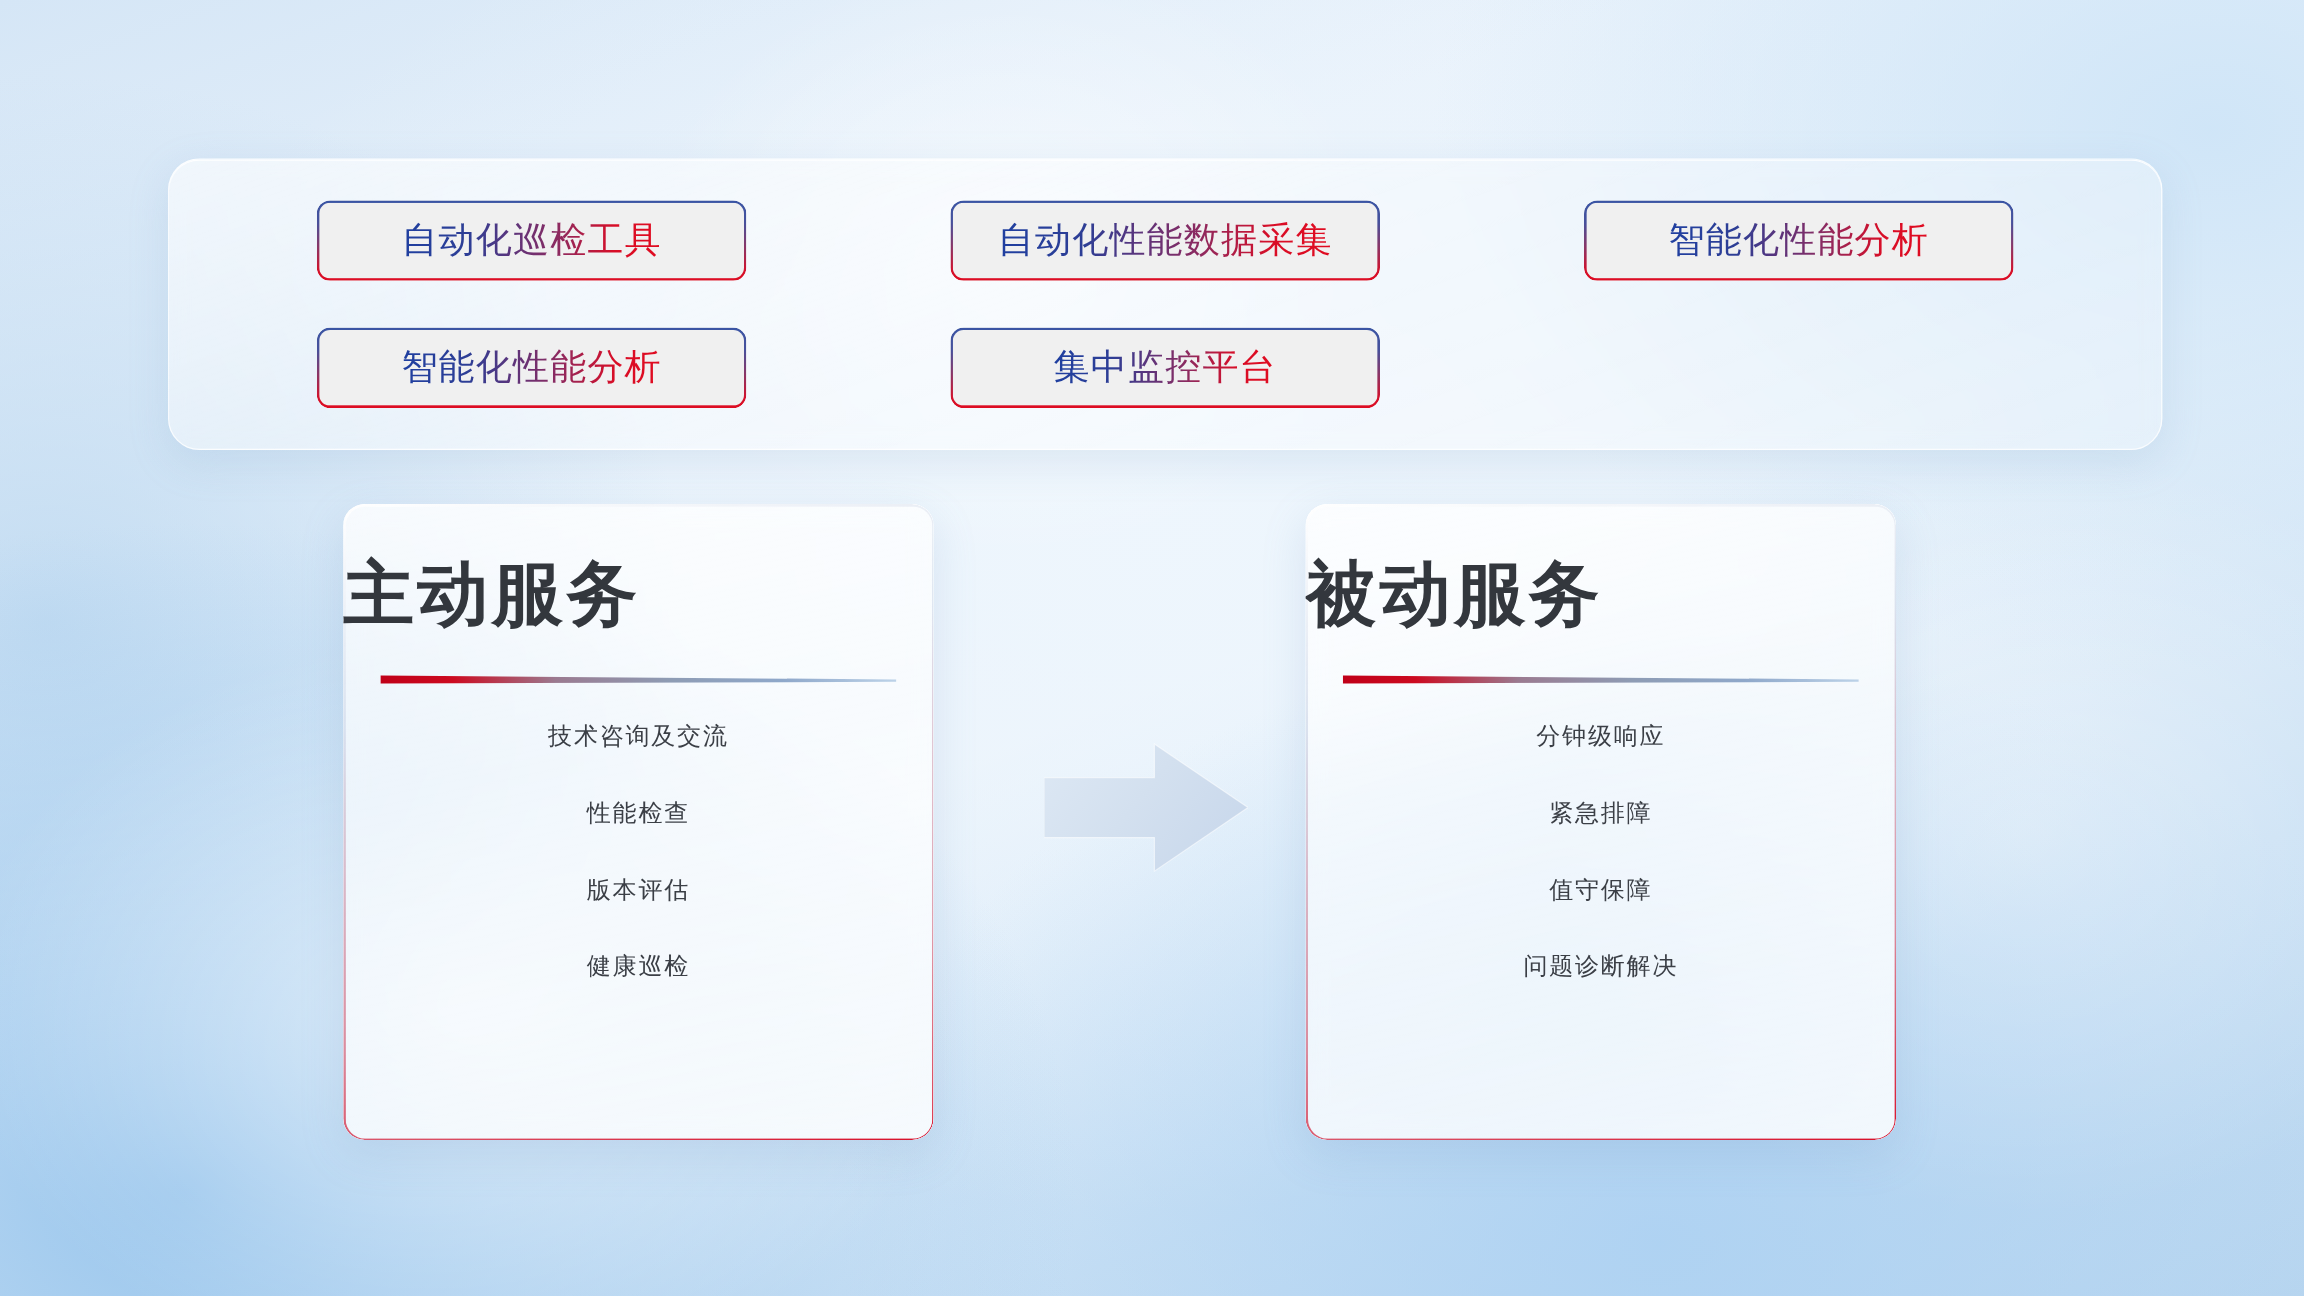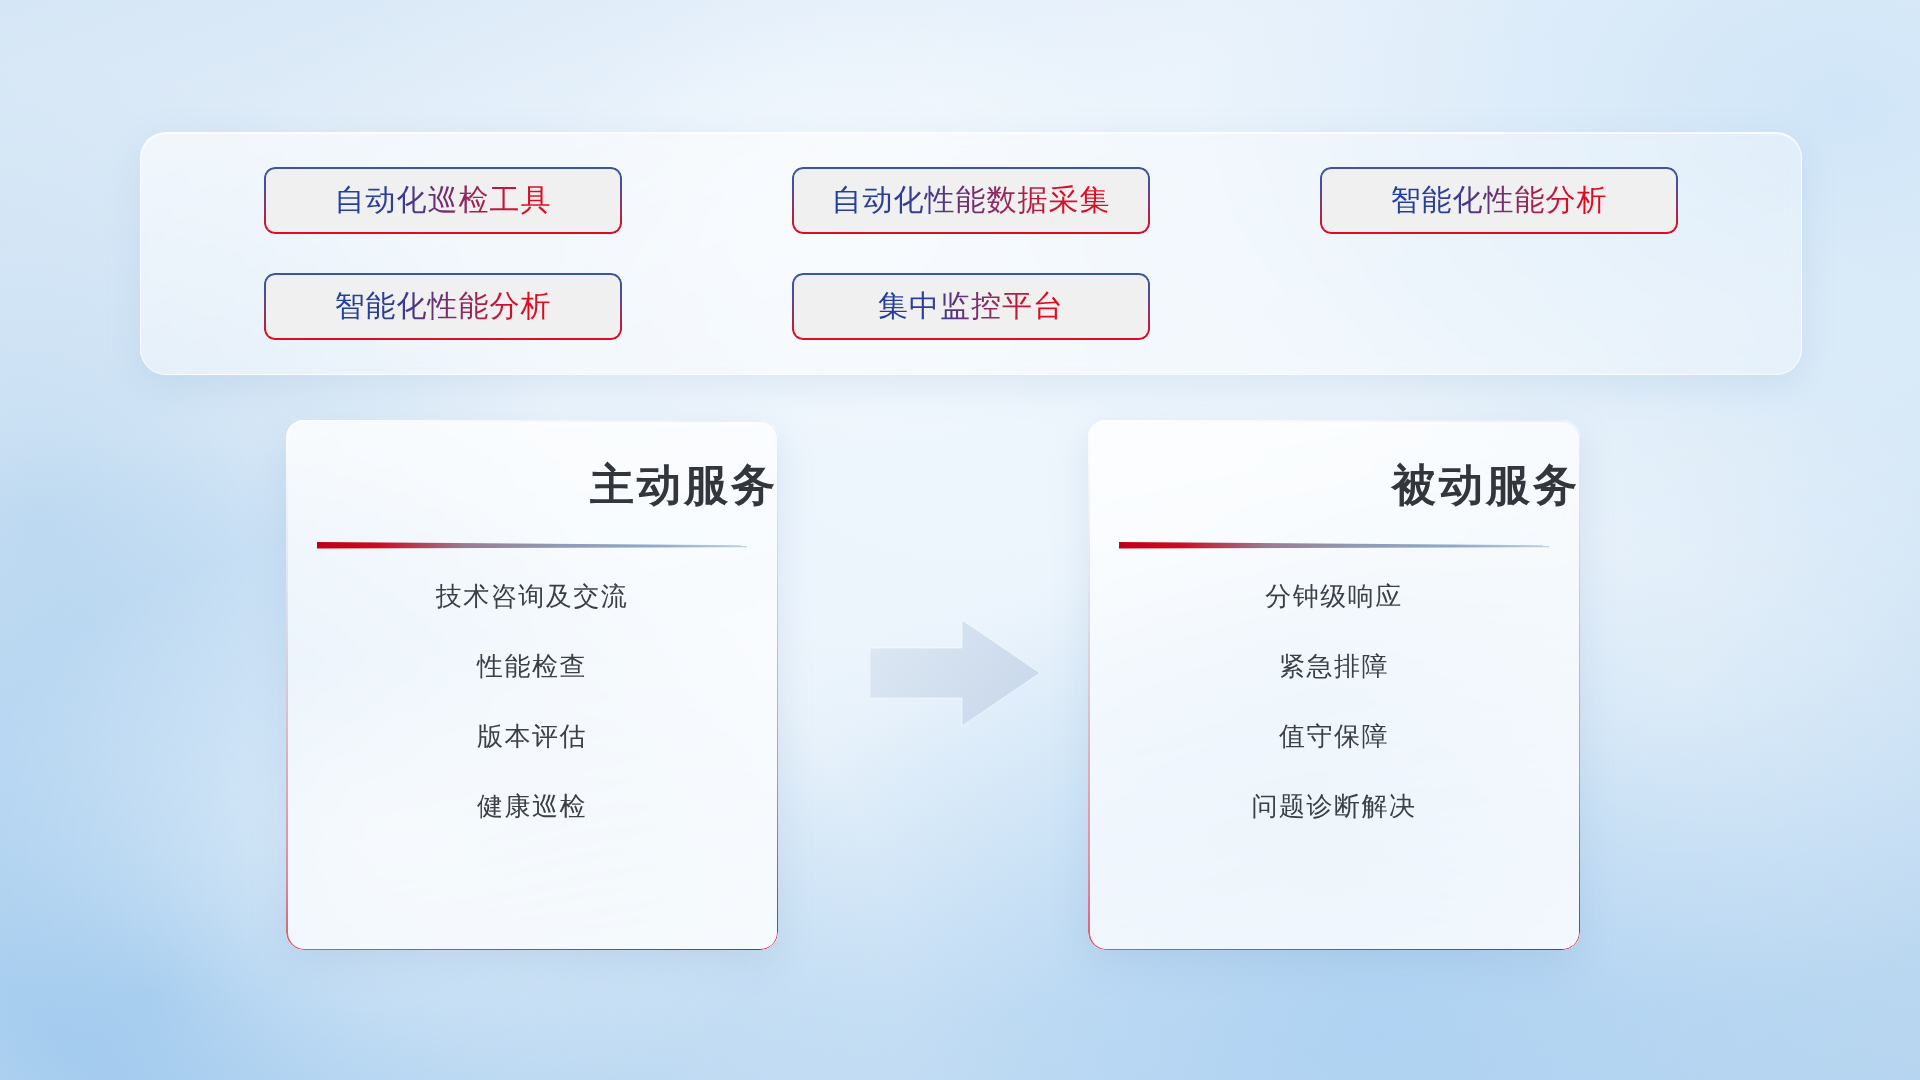--- a/index.html
+++ b/index.html
@@ -84,38 +84,38 @@
     content:"";position:absolute;inset:0;border-radius:18px;padding:1.5px;
     background:linear-gradient(168deg, rgba(255,255,255,0.95) 0%, rgba(214,222,236,0.9) 30%, rgba(214,120,140,0.85) 72%, #d8102a 100%);
     -webkit-mask:linear-gradient(#000 0 0) content-box, linear-gradient(#000 0 0);
     -webkit-mask-composite:xor; mask-composite:exclude;
     pointer-events:none;
   }
   #card-left{left:286px;}
   #card-right{left:1088px;}
 
   .card-title{
-    position:relative;text-align:right;
-    font-size:44px;font-weight:700;color:#33373d;
+    position:relative;text-align:left;
+    font-size:59px;font-weight:700;color:#33373d;
     letter-spacing:3px;
     margin-top:36px;
   }
   .divider{
     position:relative;
     margin:26px auto 0 auto;
     width:430px;height:8px;
   }
   .divider svg{display:block;width:430px;height:8px;}
 
   .card-list{
     position:relative;
     margin:34px 0 0 0;padding:0;list-style:none;text-align:center;
   }
   .card-list li{
-    font-size:26px;color:#3b3f46;letter-spacing:1.5px;
+    font-size:20px;color:#3b3f46;letter-spacing:1.5px;
     line-height:1;margin-bottom:44px;
   }
   .card-list li:last-child{margin-bottom:16px;}
 
   
   .arrow{
     position:absolute;left:870px;top:618px;width:170px;height:110px;
   }
   .arrow svg{display:block;width:170px;height:110px;}
 </style>

